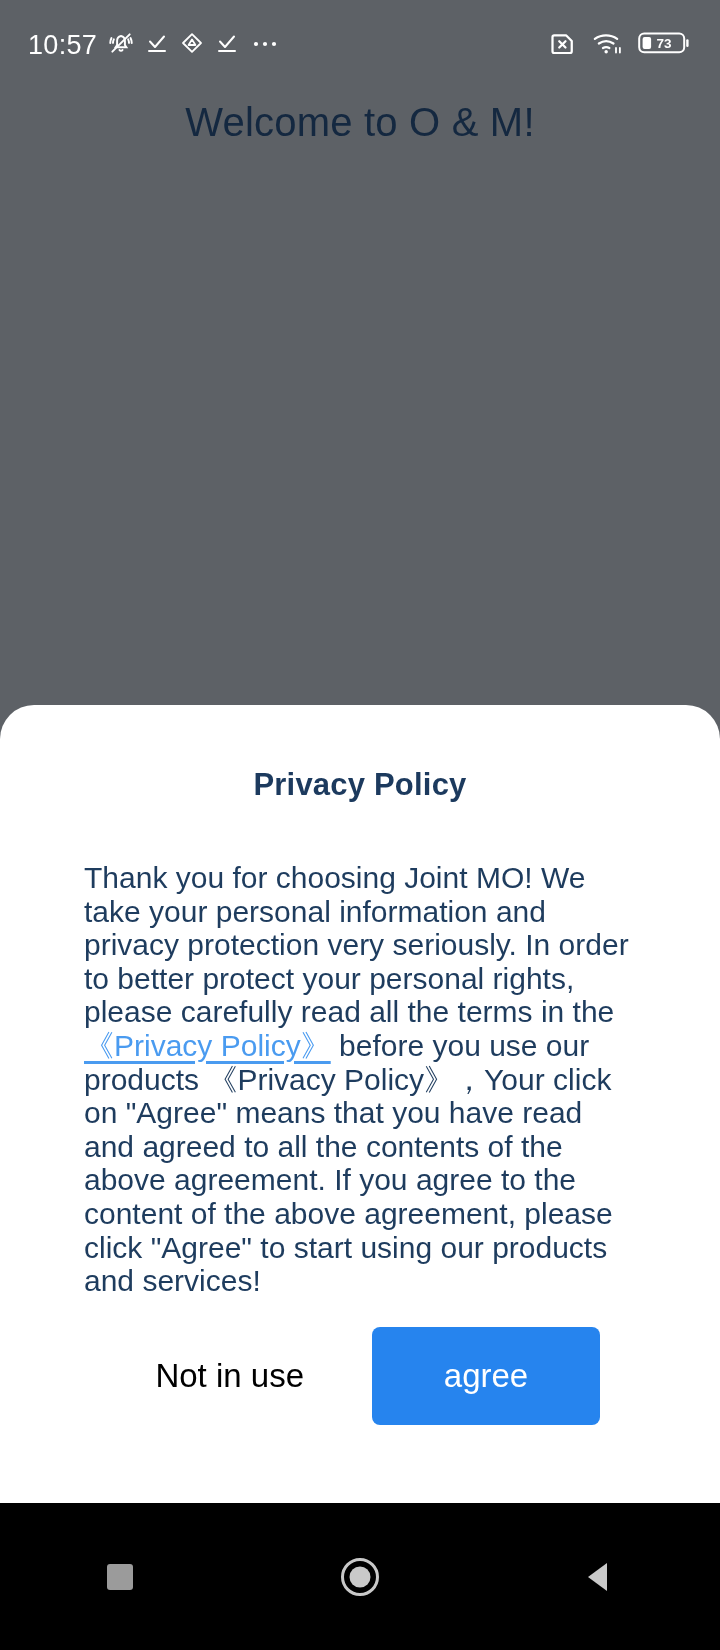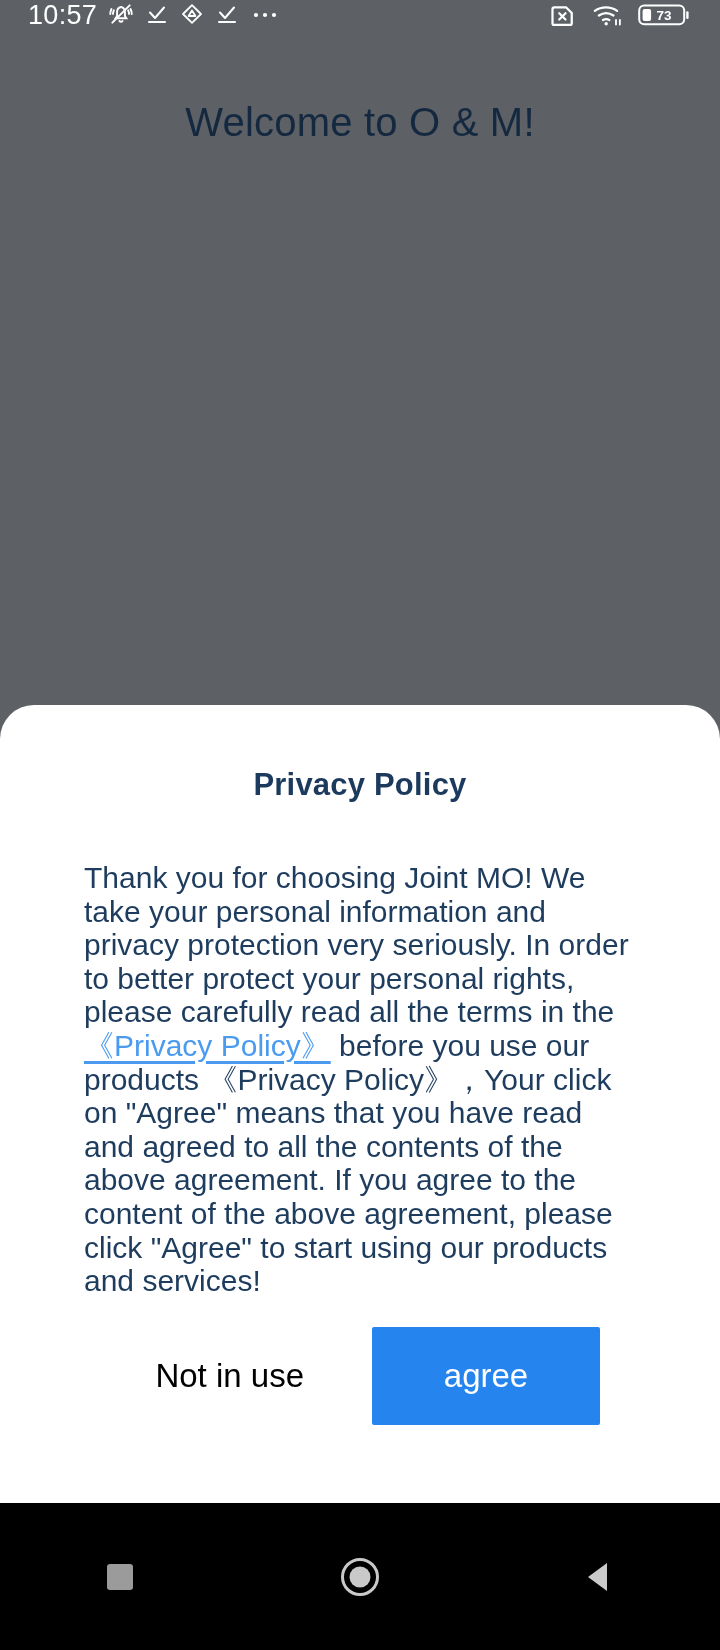--- a/index.html
+++ b/index.html
@@ -16,23 +16,23 @@
 
   
   #backdrop {
     position:absolute; left:0; top:0;
     width:720px; height:1503px;
     background:#5d6166;
   }
 
   
   #status-bar {
-    position:absolute; left:0; top:0;
+    position:absolute; left:0; top:16px;
     width:720px; height:58px;
-    display:flex; align-items:flex-start;
+    display:flex; align-items:center;
     padding:0 28px;
     color:#ffffff;
   }
   #status-left { display:flex; align-items:center; gap:11px; }
   #status-right { margin-left:auto; display:flex; align-items:center; gap:14px; }
   #clock { font-size:27px; letter-spacing:.3px; }
   .sicon { display:block; }
 
   
   #welcome {
@@ -109,21 +109,21 @@
     font-size:33px;
     color:#000000;
     background:none; border:none;
     padding:18px 26px;
     font-family:"Liberation Sans", sans-serif;
     cursor:pointer;
   }
   #btn-agree {
     width:228px; height:98px;
     background:#2684ee;
-    border:none; border-radius:2px;
+    border:none; border-radius:8px;
     color:#ffffff; font-size:33px;
     font-family:"Liberation Sans", sans-serif;
     margin-left:42px;
     cursor:pointer;
   }
 
   
   #nav-bar {
     position:absolute; left:0; top:1503px;
     width:720px; height:147px;

